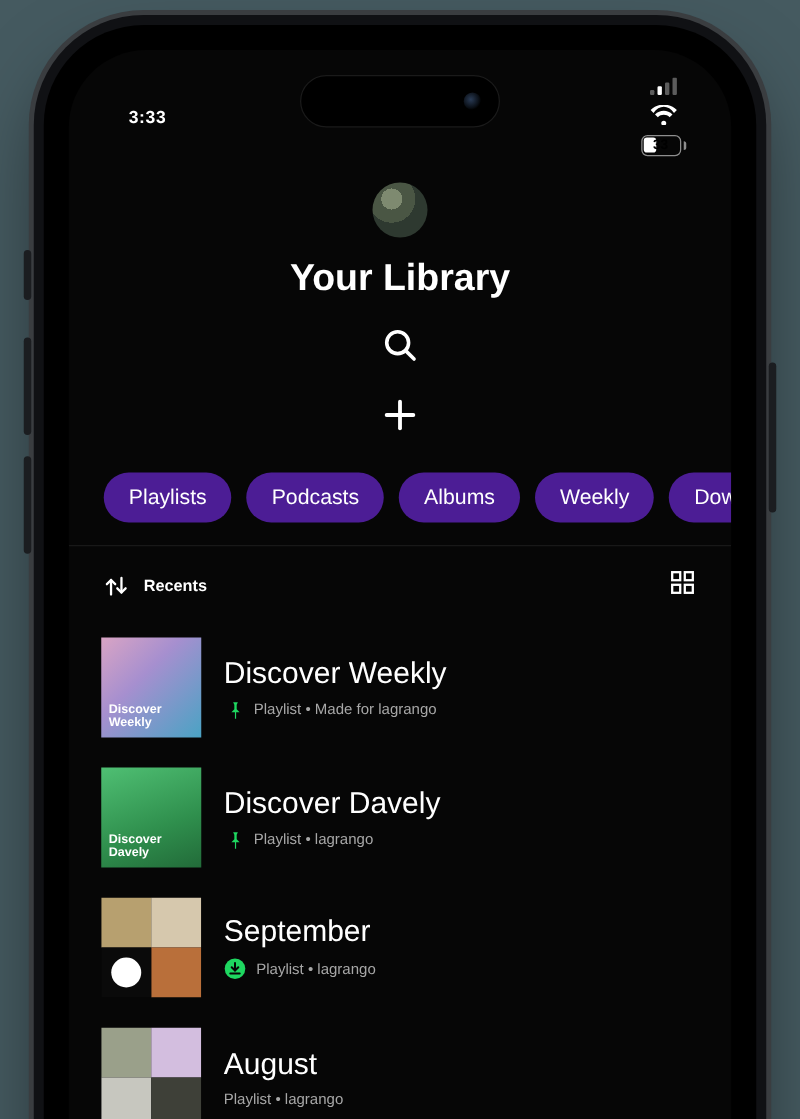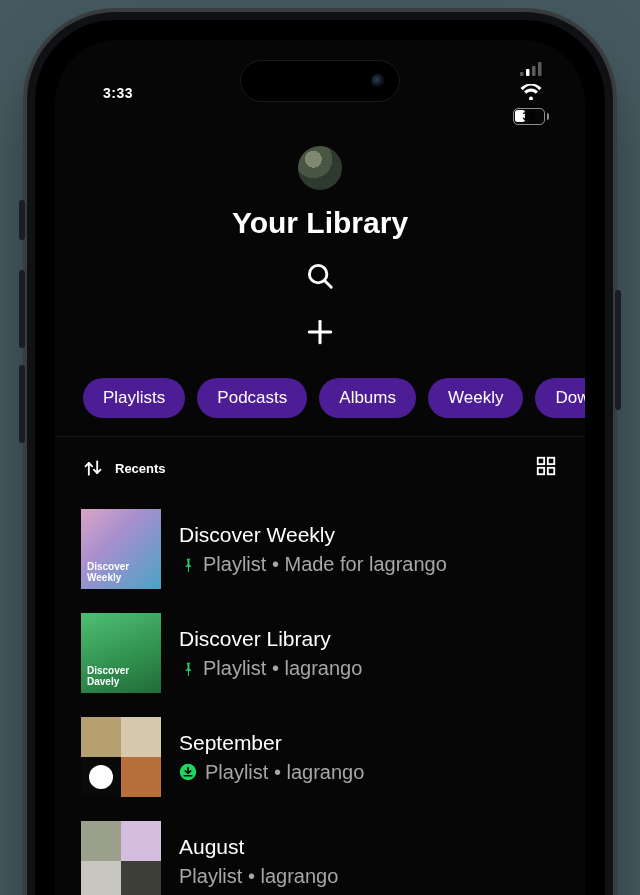--- a/index.html
+++ b/index.html
@@ -128,22 +128,22 @@
   .cover.c3, .cover.c4{
     display:grid; grid-template-columns:1fr 1fr; grid-template-rows:1fr 1fr;
   }
   .cover.c3 .q1{background:#b7a06f;} .cover.c3 .q2{background:#d6c8ad;}
   .cover.c3 .q3{background:#0a0a0a; position:relative;}
   .cover.c3 .q3::after{content:"";position:absolute;left:8px;top:8px;width:24px;height:24px;background:#fff;border-radius:50%;}
   .cover.c3 .q4{background:#b96f3a;}
   .cover.c4 .q1{background:#9aa08a;} .cover.c4 .q2{background:#d3bedf;}
   .cover.c4 .q3{background:#c7c7bf;} .cover.c4 .q4{background:#3e4038;}
   .meta{ display:flex; flex-direction:column; gap:6px; min-width:0;}
-  .name{ color:#fff; font-size:21px; font-weight:500;}
-  .sub{ color:#a7a7a7; font-size:20px; display:flex; align-items:center; gap:8px;}
+  .name{ color:#fff; font-size:24px; font-weight:500;}
+  .sub{ color:#a7a7a7; font-size:12px; display:flex; align-items:center; gap:8px;}
   .pin-ico, .dl-ico{ color:#1ed760; flex-shrink:0;}
 </style>
 </head>
 <body>
 
 <div class="phone">
   <div class="side-btn l1"></div>
   <div class="side-btn l2"></div>
   <div class="side-btn l3"></div>
   <div class="side-btn r1"></div>
@@ -229,21 +229,21 @@
               <path d="M14 3l7 7-3 1-4 4v5l-3-3-6 6-1-1 6-6-3-3h5l4-4 1-3-3-3z" transform="rotate(-45 12 12)"></path>
             </svg>
             <span>Playlist • Made for lagrango</span>
           </div>
         </div>
       </div>
 
       <div class="item">
         <div class="cover c2"></div>
         <div class="meta">
-          <div class="name">Discover Library</div>
+          <div class="name">Discover Davely</div>
           <div class="sub">
             <svg class="pin-ico" width="16" height="16" viewBox="0 0 24 24" fill="#1ed760">
               <path d="M14 3l7 7-3 1-4 4v5l-3-3-6 6-1-1 6-6-3-3h5l4-4 1-3-3-3z" transform="rotate(-45 12 12)"></path>
             </svg>
             <span>Playlist • lagrango</span>
           </div>
         </div>
       </div>
 
       <div class="item">

